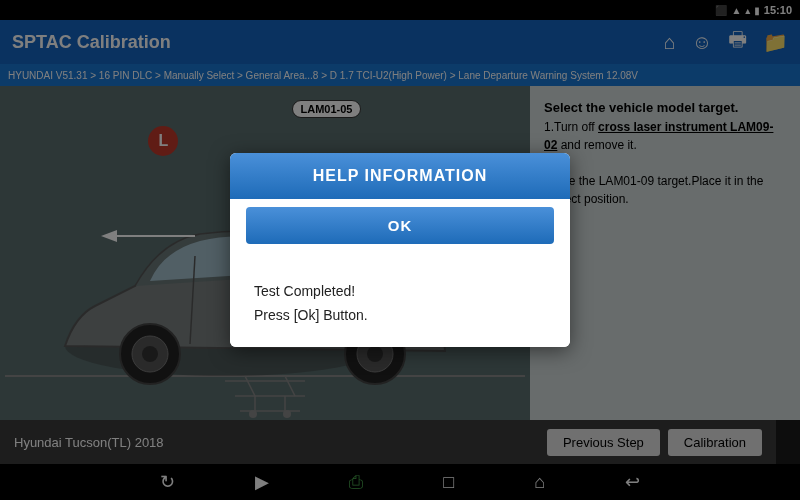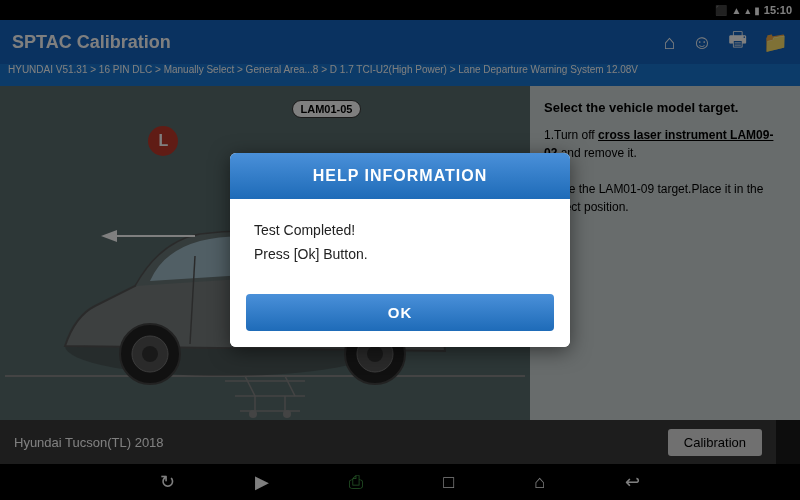--- a/index.html
+++ b/index.html
@@ -64,20 +64,21 @@
       font-size: 20px;
       cursor: pointer;
     }
 
     
     #breadcrumb {
       width: 800px;
       height: 22px;
       background: #1976d2;
       display: flex;
+      align-items: center;
       padding: 0 8px;
       overflow: hidden;
     }
     #breadcrumb span {
       color: #fff;
       font-size: 10px;
       white-space: nowrap;
     }
 
     
@@ -107,21 +108,20 @@
       width: 270px;
       background: #d0d8d8;
       padding: 12px 14px;
       font-size: 12px;
       color: #000;
       line-height: 1.5;
     }
     #instructions-panel .inst-title {
       font-weight: bold;
       font-size: 13px;
-      margin-bottom: 8px;
     }
     #instructions-panel .underline {
       text-decoration: underline;
       font-weight: bold;
     }
 
     
     #bottom-bar {
       width: 776px;
       height: 44px;
@@ -352,41 +352,42 @@
       <span>1.Turn off </span><span class="underline">cross laser instrument LAM09-02</span><span> and remove it.</span>
     </div>
     <br>
     <div>2.Use the LAM01-09 target.Place it in the correct position.</div>
   </div>
 </div>
 
 <div id="bottom-bar">
   <span class="vehicle-name">Hyundai Tucson(TL) 2018</span>
   <div class="action-buttons">
+    <button class="action-btn">Previous Step</button>
     <button class="action-btn">Calibration</button>
   </div>
 </div>
 
 <div id="nav-bar">
   <span class="nav-icon">↻</span>
   <span class="nav-icon">▶</span>
   <span class="nav-icon green">⎙</span>
   <span class="nav-icon">□</span>
   <span class="nav-icon">⌂</span>
   <span class="nav-icon">↩</span>
 </div>
 
 <div id="dialog-overlay">
   <div id="dialog">
     <div id="dialog-header">
       <span class="dialog-title">HELP INFORMATION</span>
     </div>
+    <div id="dialog-footer">
+      <button id="ok-button">OK</button>
+    </div>
     <div id="dialog-body">
       <div class="dialog-text">
         <div>Test Completed!</div>
         <div>Press [Ok] Button.</div>
       </div>
     </div>
-    <div id="dialog-footer">
-      <button id="ok-button">OK</button>
-    </div>
   </div>
 </div>
 
 </body></html>

